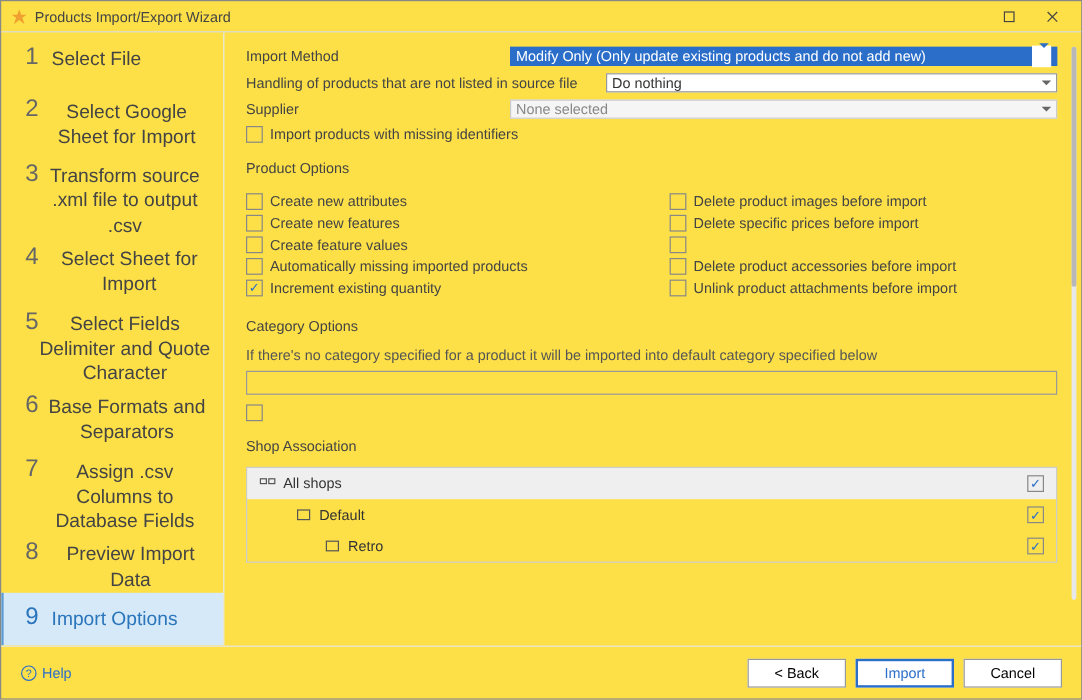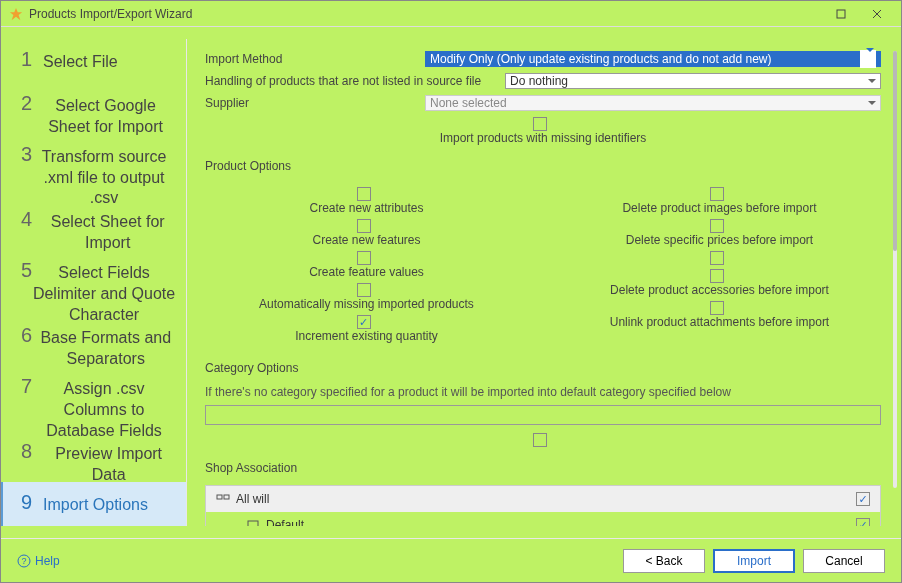--- a/index.html
+++ b/index.html
@@ -1,17 +1,17 @@
 <!DOCTYPE html>
 <html><head>
 <meta charset="utf-8">
 <style>
 * { box-sizing: border-box; margin: 0; padding: 0; }
 body { font-family: "Segoe UI", Tahoma, sans-serif; font-size: 12px; color: #333; background: #f0f0f0; }
-.window { width: 902px; height: 583px; background: #bef264; border: 1px solid #888; display: flex; flex-direction: column; margin: 0 auto; position: relative; gap: 12px; }
+.window { width: 902px; height: 583px; background: #fde047; border: 1px solid #888; display: flex; flex-direction: column; margin: 0 auto; position: relative; }
 .titlebar { height: 26px; display: flex; align-items: center; padding: 0 8px; border-bottom: 1px solid #ddd; }
 .titlebar .icon { width: 14px; height: 14px; margin-right: 6px; display: inline-flex; }
 .titlebar .title { flex: 1; font-size: 12px; color: #444; }
 .titlebar .btns { display: flex; gap: 4px; }
 .titlebar .winbtn { width: 32px; height: 22px; display: flex; align-items: center; justify-content: center; cursor: pointer; }
 .titlebar .winbtn svg { width: 10px; height: 10px; }
 .body { flex: 1; display: flex; overflow: hidden; }
 .sidebar { width: 186px; border-right: 1px solid #e8e8e8; display: flex; flex-direction: column; }
 .step { display: flex; align-items: flex-start; padding: 10px 10px 10px 18px; cursor: pointer; min-height: 44px; border-left: 2px solid transparent; }
 .step .num { font-size: 20px; color: #666; width: 22px; line-height: 1; }
@@ -23,21 +23,21 @@
 .scrollbar { position:absolute; right:4px; top:12px; width:4px; height:calc(100% - 50px); background:#e8e8e8; border-radius:2px; }
 .scrollbar::after { content:""; position:absolute; top:0; left:0; width:4px; height:200px; background:#b8b8b8; border-radius:2px; }
 .row { display: flex; align-items: center; margin-bottom: 6px; }
 .row .lbl { width: 220px; font-size: 12px; color: #444; }
 .sel { flex: 1; height: 16px; border: 1px solid #999; font-size: 12px; padding: 0 4px; display: flex; align-items: center; justify-content: space-between; background: #fff; cursor: pointer; }
 .sel.highlight { background: #2a6ec9; color: #fff; border-color: #2a6ec9; }
 .sel.highlight .caret { border-top-color:#2a6ec9; }
 .sel .caret { width: 0; height: 0; border-left: 4px solid transparent; border-right: 4px solid transparent; border-top: 4px solid #666; margin-left: 4px; }
 .sel.highlight .caretbox { background:#fff; padding:2px; }
 .sel.disabled { background:#f5f5f5; color:#888; border-color:#ccc; }
-.chk-row { display: flex; align-items: center; margin: 4px 0; flex-direction: column; }
+.chk-row { display: flex; align-items: center; margin: 4px 0; }
 .chk { width: 14px; height: 14px; border: 1px solid #888; margin-right: 6px; display: inline-flex; align-items: center; justify-content: center; cursor: pointer; flex-shrink:0; }
 .chk.checked::after { content: "✓"; font-size: 11px; color: #2a6ec9; line-height: 1; }
 .chk-label { font-size: 12px; color: #444; }
 h3 { font-size: 12px; font-weight: 400; color: #444; margin: 14px 0 10px 0; }
 .two-col { display: flex; gap: 30px; }
 .col { flex: 1; }
 .hint { font-size: 12px; color: #555; margin: 4px 0 6px; }
 .wide-select { width: 100%; height: 20px; border: 1px solid #999; display: flex; justify-content: flex-end; align-items:center; padding:0 4px; cursor:pointer; }
 .shop-assoc { border: 1px solid #ccc; }
 .shop-row { display: flex; align-items: center; padding: 4px 10px 4px 10px; height: 26px; }
@@ -208,21 +208,21 @@
 
       <h3>Shop Association</h3>
       <div class="shop-assoc">
         <div class="shop-row dark">
           <span class="shop-icon">
               <svg viewBox="0 0 14 14">
                 <rect x="1" y="3" width="5" height="4" fill="none" stroke="#555"></rect>
                 <rect x="8" y="3" width="5" height="4" fill="none" stroke="#555"></rect>
               </svg>
             </span>
-          <span class="shop-name">All will</span>
+          <span class="shop-name">All shops</span>
           <span class="shop-chk checked"></span>
         </div>
         <div class="shop-row indent1">
           <span class="shop-icon">
               <svg viewBox="0 0 14 14">
                 <rect x="2" y="3" width="10" height="8" fill="none" stroke="#555"></rect>
               </svg>
             </span>
           <span class="shop-name">Default</span>
           <span class="shop-chk checked"></span>

